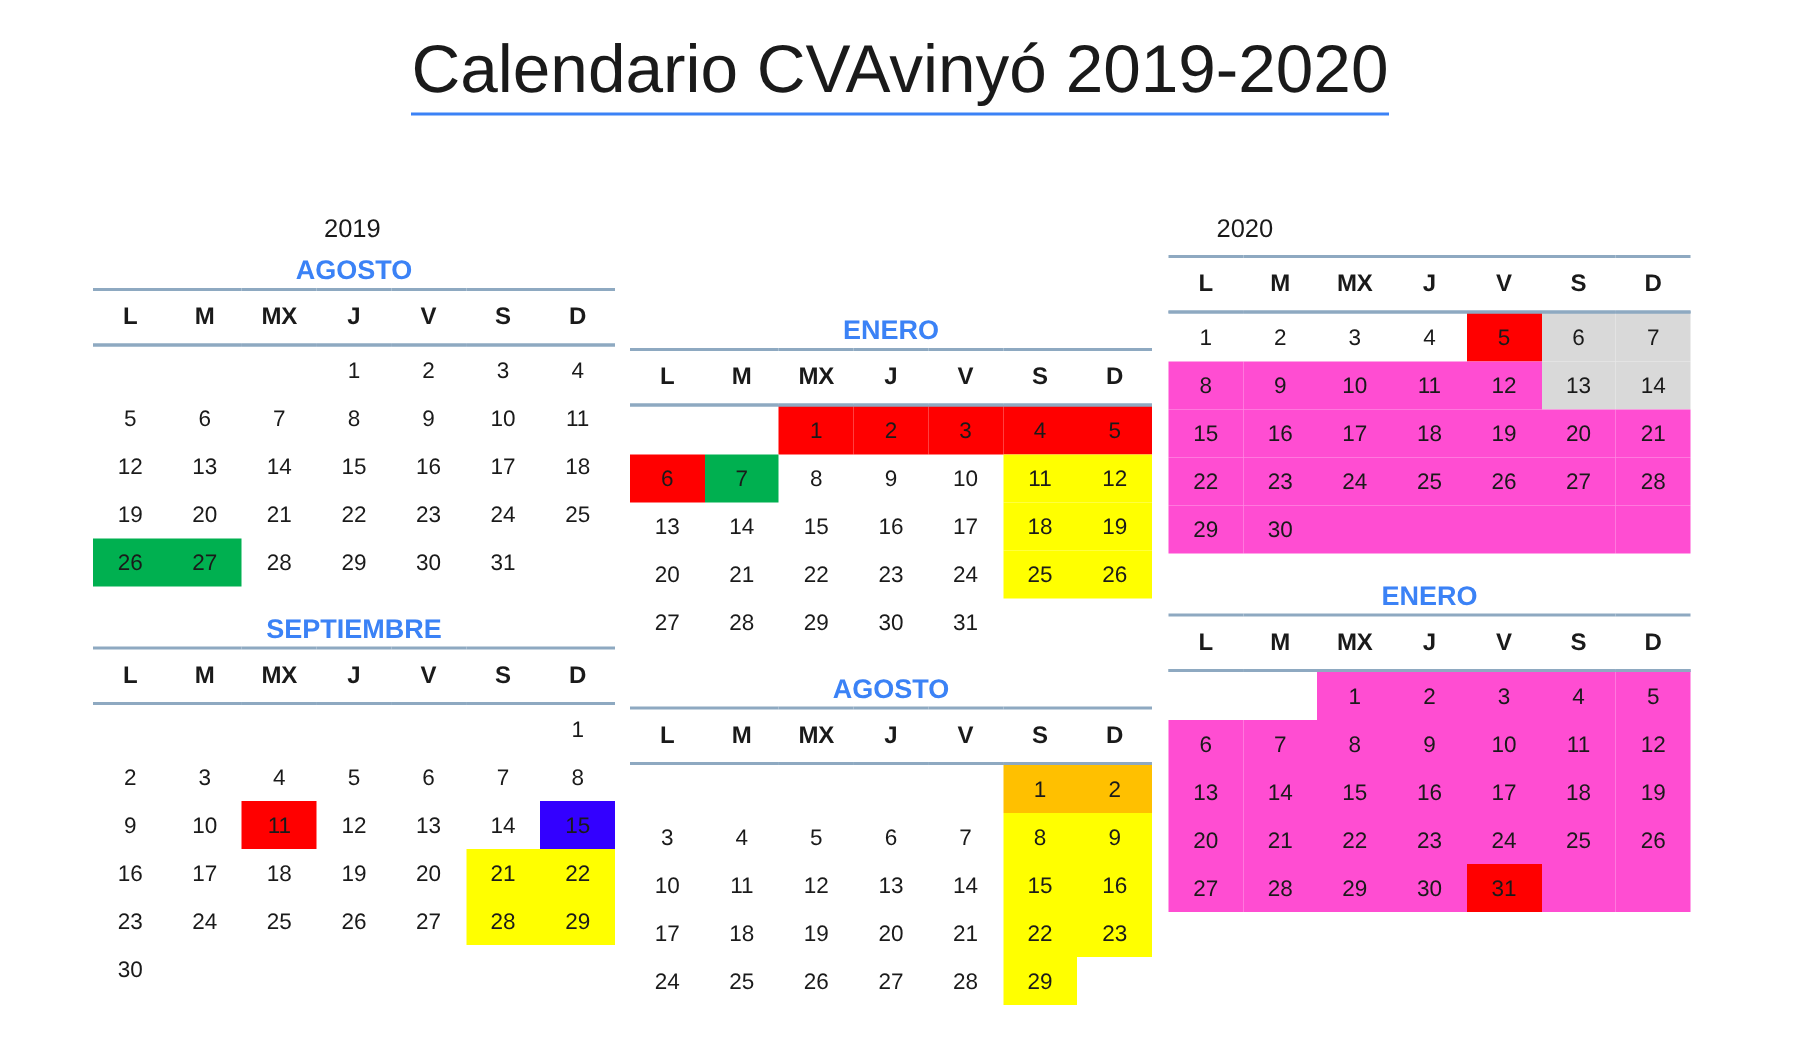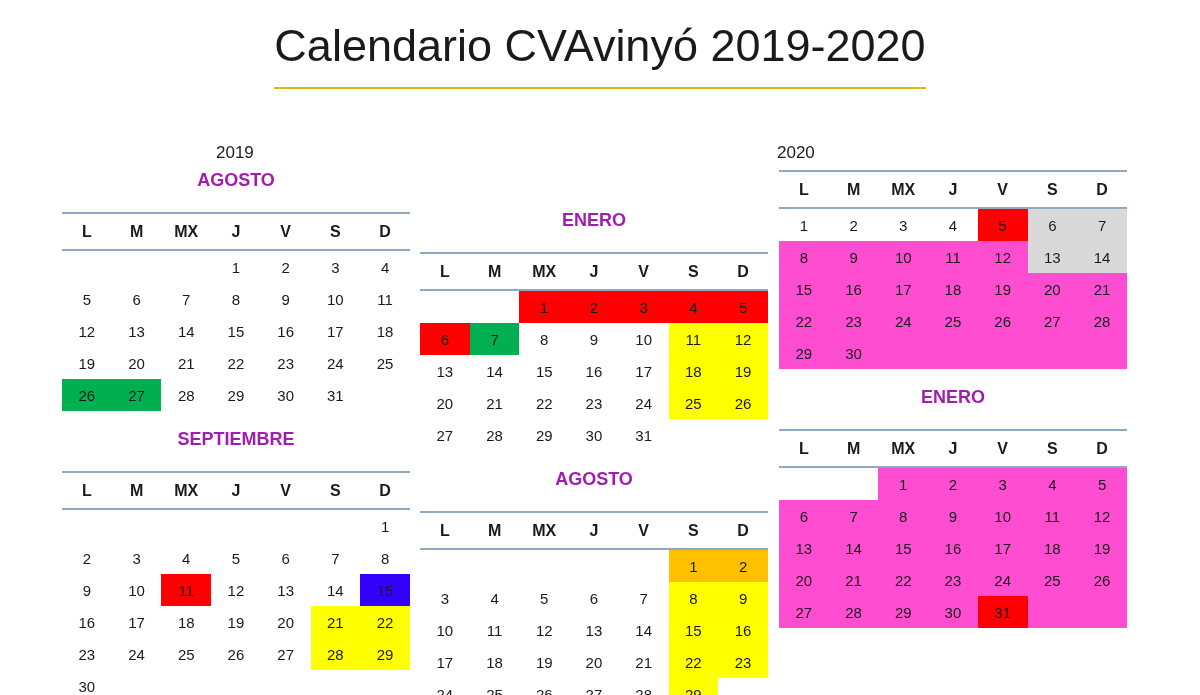--- a/index.html
+++ b/index.html
@@ -13,36 +13,36 @@
   }
   #page-title{
     text-align:center;
     font-size:45px;
     font-weight:400;
     letter-spacing:0px;
     margin-top:20px;
     color:#1a1a1a;
   }
   #page-title span{
-    border-bottom:2px solid #eab308;
-    padding-bottom:16px;
+    border-bottom:2px solid #3b82f6;
+    padding-bottom:4px;
   }
   .year-row{
     position:absolute;
     top:143px;
     left:0;width:1200px;
     height:22px;
   }
   .year-label{
     position:absolute;
     font-size:17px;
     color:#1a1a1a;
   }
   .year-2019{left:216px;}
-  .year-2020{left:777px;}
+  .year-2020{left:811px;}
 
   .grid{
     position:absolute;
     top:170px;left:0;
     width:1200px;
   }
   .col{
     position:absolute;
     width:340px;
   }
@@ -50,22 +50,22 @@
   .col-2{left:420px;margin-top:40px;}
   .col-3{left:779px;}
 
   .month{
     margin-bottom:18px;
   }
   .month-name{
     text-align:center;
     font-size:18px;
     font-weight:bold;
-    color:#a21caf;
-    padding-bottom:21px;
+    color:#3b82f6;
+    padding-bottom:1px;
     width:348px;
   }
   table.cal{
     border-collapse:collapse;
     table-layout:fixed;
     width:348px;
   }
   table.cal th{
     font-size:16px;
     font-weight:bold;

